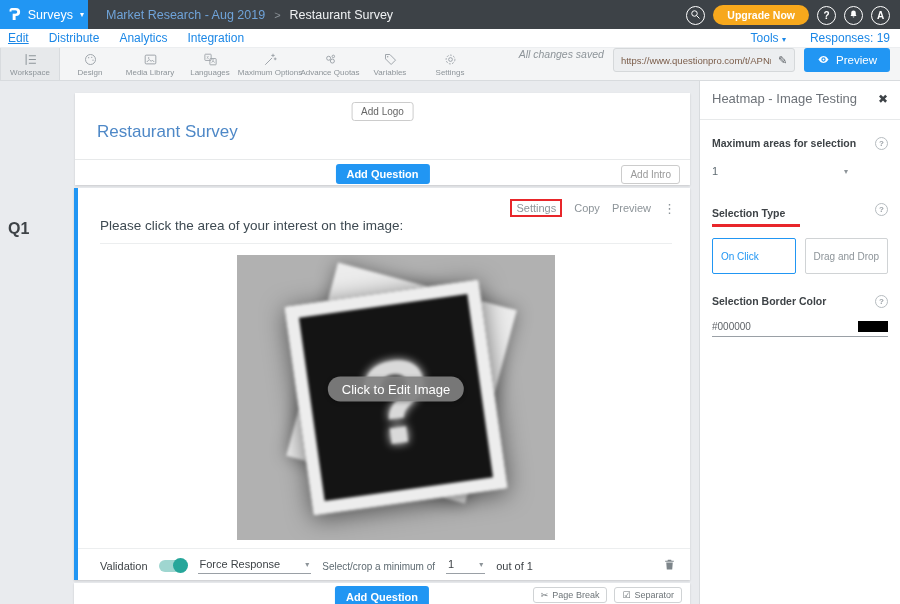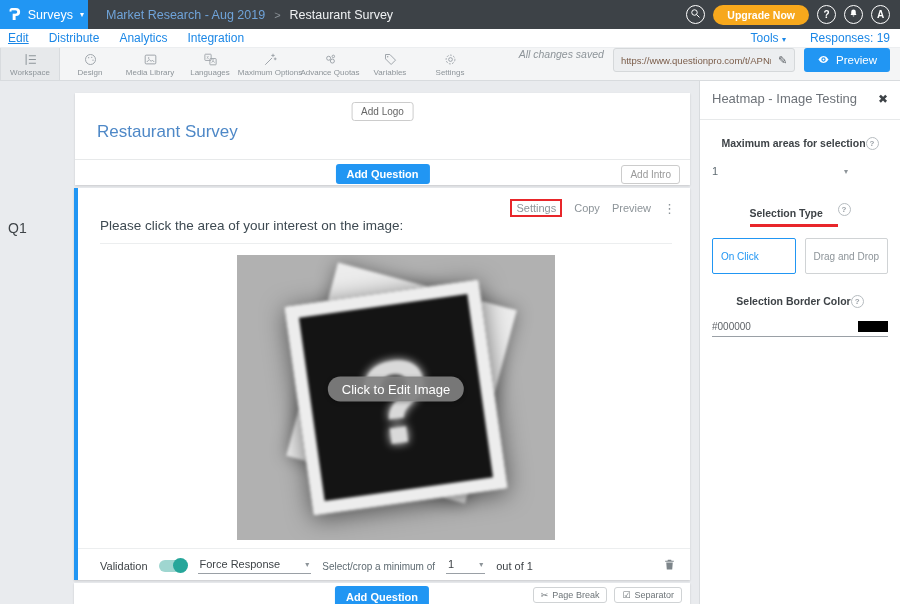--- a/index.html
+++ b/index.html
@@ -9,21 +9,21 @@
   
   .topbar{position:absolute;top:0;left:0;width:900px;height:29px;background:#3d4247;display:flex;align-items:center;z-index:5;}
   .logo-area{width:88px;height:29px;background:#2196f3;display:flex;align-items:center;gap:7px;padding:0 9px;box-sizing:border-box;}
   .logo{color:#fff;font-weight:bold;font-size:15px;font-family:"DejaVu Sans",sans-serif;}
   .product{color:#fff;font-size:12.5px;}
   .w-caret{font-size:8px;color:#fff;}
   .crumbs{display:flex;align-items:center;gap:9px;margin-left:18px;font-size:12.5px;}
   .crumb-parent{color:#6fa3d9;}
   .crumb-sep{color:#8a9196;font-size:11px;}
   .crumb-current{color:#f0f2f4;}
-  .topbar-right{margin-left:auto;display:flex;align-items:flex-start;gap:8px;padding-right:10px;}
+  .topbar-right{margin-left:auto;display:flex;align-items:flex-end;gap:8px;padding-right:10px;}
   .circle-btn{width:19px;height:19px;border:1.4px solid #fff;border-radius:50%;display:flex;align-items:center;justify-content:center;color:#fff;font-size:10px;font-weight:bold;box-sizing:border-box;background:transparent;padding:0;}
   .upgrade{background:#f7a81c;color:#fff;border:none;border-radius:10px;height:20px;padding:0 14px;font-size:10.5px;font-weight:bold;}
 
   
   .subnav{position:absolute;top:29px;left:0;width:900px;height:19px;background:#fff;display:flex;align-items:center;border-bottom:1px solid #eceef0;box-sizing:border-box;}
   .subnav .tab{font-size:12px;color:#1b87e6;text-decoration:none;margin-left:20px;}
   .subnav .tab:first-child{margin-left:8px;}
   .tab-active{text-decoration:underline !important;font-weight:normal;}
   .subnav-right{margin-left:auto;display:flex;gap:24px;padding-right:10px;font-size:12px;color:#1b87e6;align-items:center;}
   .subnav-right .s-caret{font-size:8px;}
@@ -36,21 +36,21 @@
   .tb-icon svg{width:15px;height:15px;display:block;}
   .toolbar-right{margin-left:auto;display:flex;align-items:flex-start;gap:9px;padding-right:10px;}
   .saved{font-style:italic;font-size:10.5px;color:#8d9499;}
   .url-wrap{display:flex;align-items:center;background:#eceef0;border:1px solid #d5d8da;border-radius:3px;height:22px;}
   .url-input{border:none;background:transparent;width:150px;font-size:9.5px;color:#7a5c49;padding:0 0 0 7px;font-family:inherit;outline:none;}
   .pencil-btn{font-size:11px;color:#5f6368;padding:0 7px;background:transparent;border:none;}
   .preview-btn{background:#2196f3;color:#fff;border:none;border-radius:3px;height:24px;padding:0 13px;font-size:11.5px;display:flex;align-items:center;gap:6px;}
   .preview-btn svg{width:13px;height:13px;}
 
   
-  .q-id{position:absolute;left:8px;top:220px;font-size:14px;color:#3e4347;}
+  .q-id{position:absolute;left:8px;top:220px;font-size:16px;color:#3e4347;font-weight:bold;}
 
   .header-card{position:absolute;left:75px;top:93px;width:615px;height:92px;background:#fff;box-shadow:0 1px 2px rgba(0,0,0,.14);}
   .add-logo{position:absolute;left:50%;transform:translateX(-50%);top:9px;background:#fff;border:1px solid #ccc;border-radius:3px;font-size:10px;color:#666;padding:3px 9px;}
   .survey-title{position:absolute;left:22px;top:29px;font-size:17px;color:#4e88c7;}
   .header-divider{position:absolute;left:0;right:0;top:66px;border-top:1px solid #e7e9ea;}
   .btn-blue{background:#2196f3;color:#fff;border:none;border-radius:3px;font-size:11px;font-weight:bold;padding:4px 11px;}
   .add-q-main{position:absolute;left:50%;transform:translateX(-50%);top:71px;}
   .add-intro{position:absolute;right:10px;top:72px;background:#fff;border:1px solid #ccc;border-radius:3px;font-size:10px;color:#999;padding:3px 8px;}
 
   .q-card{position:absolute;left:74px;top:188px;width:616px;height:392px;background:#fff;border-left:4px solid #2196f3;box-shadow:0 1px 2px rgba(0,0,0,.14);box-sizing:border-box;}
@@ -82,21 +82,21 @@
   .pb-btns{position:absolute;right:8px;top:4px;display:flex;gap:7px;}
   .mini-btn{background:#fff;border:1px solid #d0d3d5;border-radius:3px;font-size:9px;color:#6d7478;padding:2px 7px;display:flex;gap:4px;align-items:center;}
   .mini-icon{font-size:9px;color:#6d7478;}
 
   
   .sidebar{position:absolute;left:699px;top:81px;width:201px;height:523px;background:#fff;border-left:1px solid #d8dbde;box-sizing:border-box;padding:10px 12px;}
   .sb-title-row{display:flex;justify-content:space-between;align-items:center;}
   .sb-title{font-size:13px;color:#6d7278;}
   .sb-close{font-size:12px;color:#3e4347;background:none;border:none;padding:0;font-weight:bold;}
   .sb-divider{border-top:1px solid #e7e9ea;margin:13px -12px 0;}
-  .sb-label-row{display:flex;justify-content:center;align-items:flex-start;margin-top:17px;}
+  .sb-label-row{display:flex;justify-content:space-between;align-items:flex-start;margin-top:17px;}
   .sb-label{font-size:10.5px;font-weight:bold;color:#3e4347;}
   .help-circle{width:13px;height:13px;border-radius:50%;border:1px solid #b6bcc0;color:#9aa0a6;font-size:8px;font-weight:bold;display:flex;align-items:center;justify-content:center;box-sizing:border-box;background:#fff;padding:0;}
   .sb-select{display:flex;justify-content:space-between;align-items:center;margin-top:15px;width:136px;font-size:11px;color:#5f6b72;background:none;border:none;padding:0;}
   .red-underline{height:3px;background:#e8262a;width:88px;margin-top:3px;}
   .type-btns{display:flex;gap:9px;margin-top:11px;}
   .type-btn{flex:1;height:36px;font-size:10px;border-radius:2px;background:#fff;text-align:left;padding-left:8px;}
   .type-btn.selected{border:1px solid #2196f3;color:#2196f3;}
   .type-btn.unselected{border:1px solid #d0d3d5;color:#8d9499;}
   .color-row{display:flex;justify-content:space-between;align-items:center;border-bottom:1px solid #9aa0a6;padding-bottom:4px;margin-top:13px;}
   .color-val{font-size:10px;color:#5f6368;}

